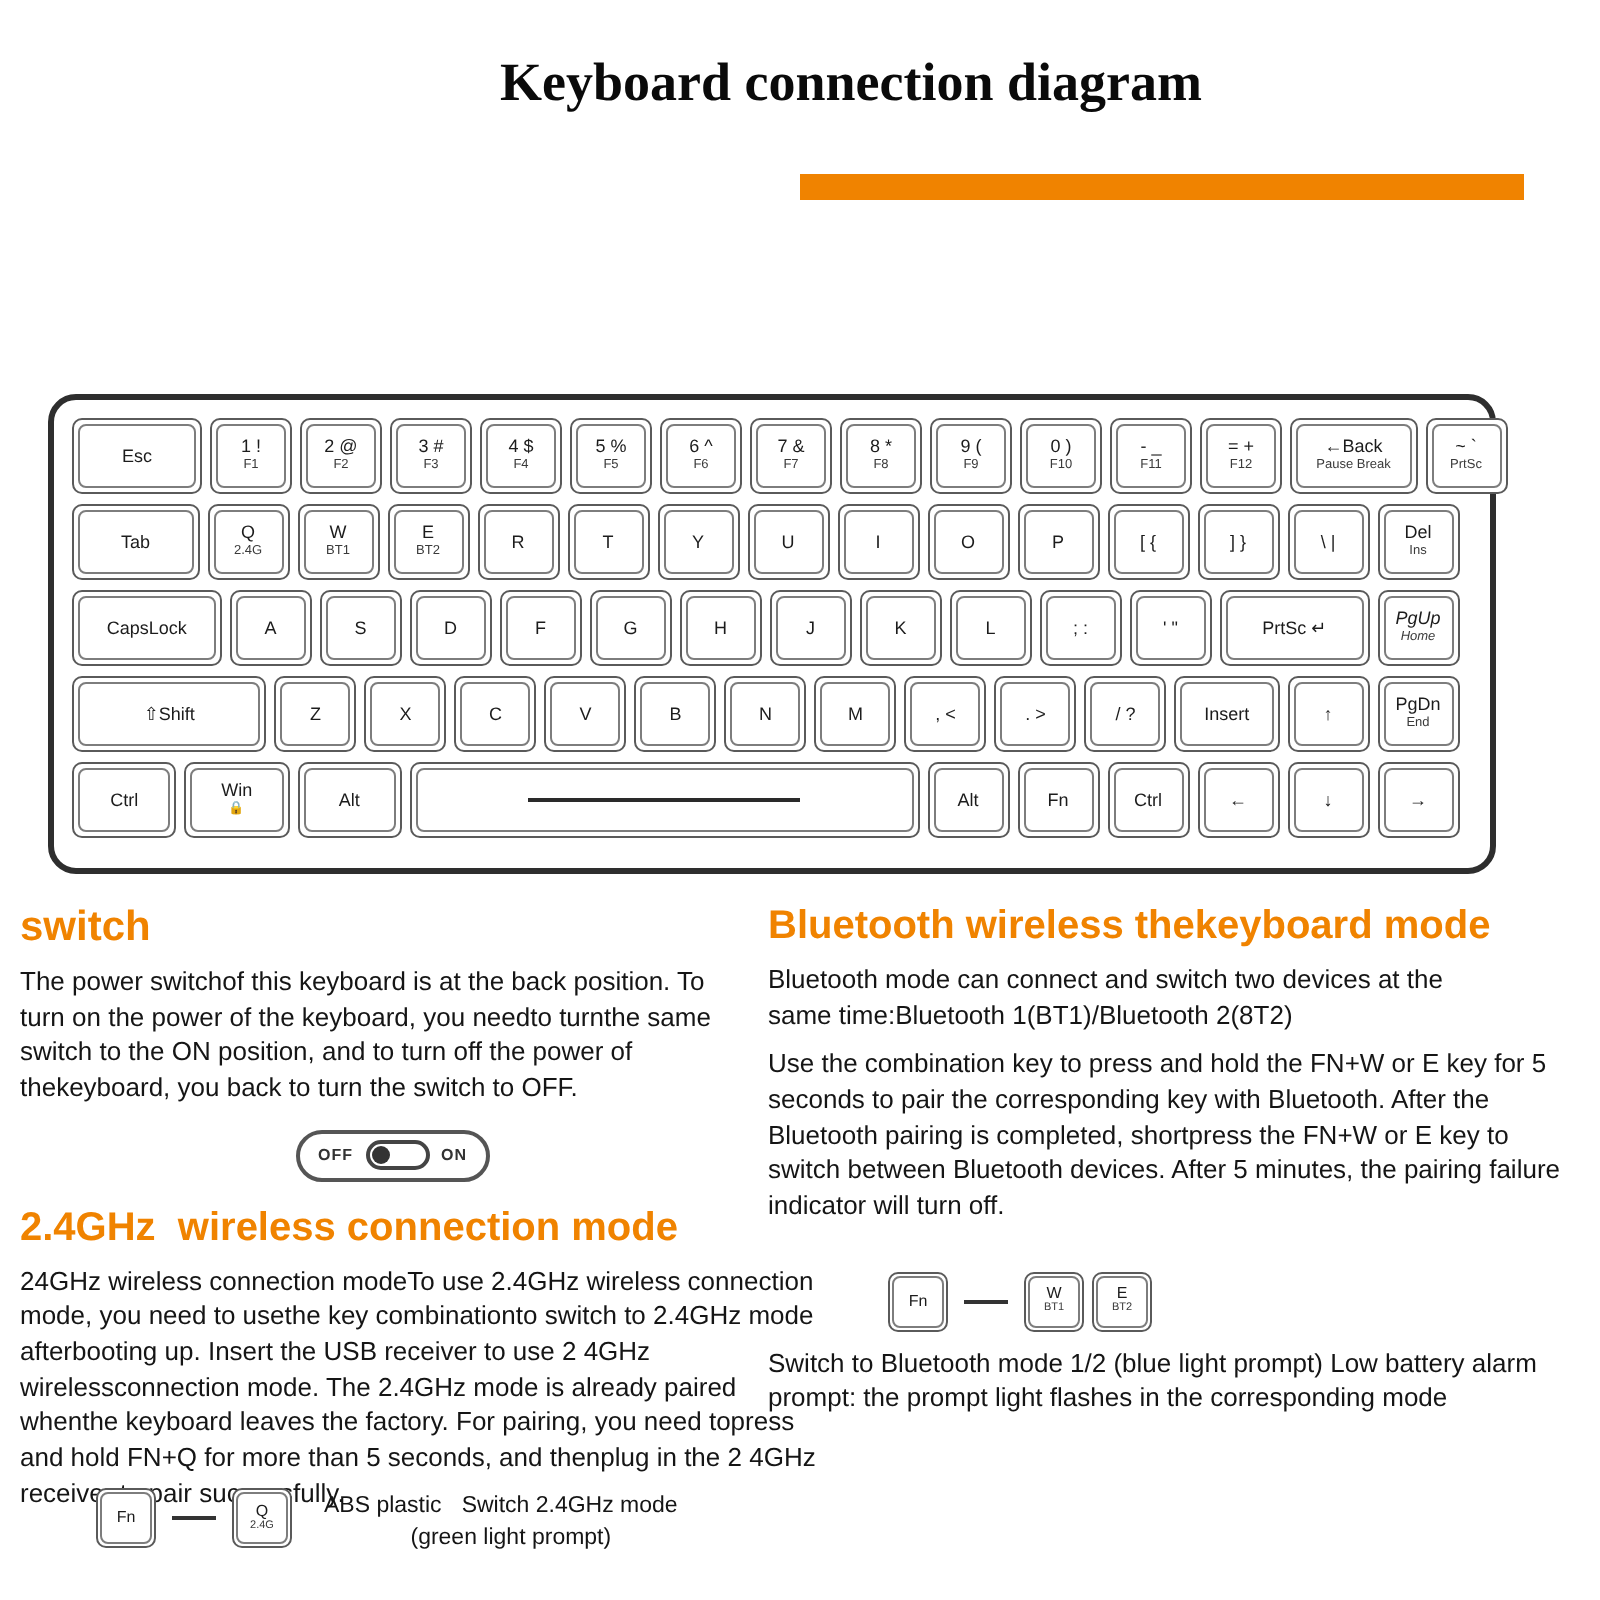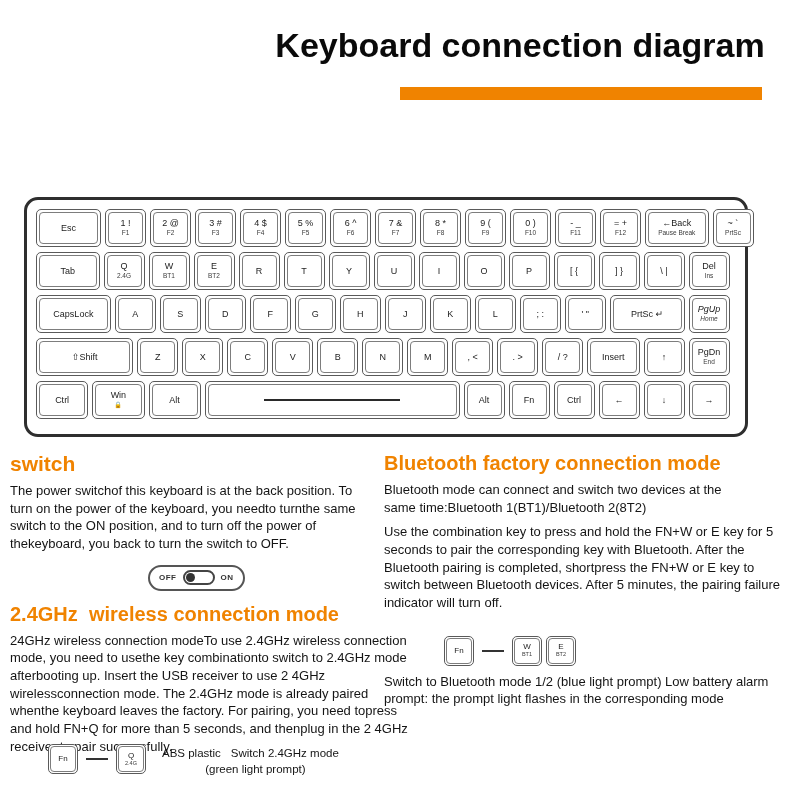--- a/index.html
+++ b/index.html
@@ -4,22 +4,23 @@
 <style>
   :root { --accent:#f08300; }
   html,body{margin:0;padding:0;}
   body{
     width:800px;height:800px;position:relative;overflow:hidden;
     background:#ffffff;color:#111;
     font-family:"Liberation Sans", sans-serif;
   }
   .page-title{
     position:absolute;left:250px;top:26px;width:540px;
-    text-align:center;font-size:34px;font-weight:bold;color:#0a0a0a;
+    font-size:27px;font-weight:bold;color:#0a0a0a;
     white-space:nowrap;
+    font-family:Liberation Serif, serif;
   }
   .accent-bar{
     position:absolute;left:400px;top:87px;width:362px;height:13px;
     background:var(--accent);
   }
   
   .keyboard{
     position:absolute;left:24px;top:197px;width:724px;height:240px;
     border:3px solid #2e2e2e;border-radius:14px;box-sizing:border-box;
     padding:9px 7px;background:#fff;
@@ -488,21 +489,21 @@
     </div>
   <div class="ghz-caption">
     <div class="line1">
       <span>ABS plastic</span><span>Switch 2.4GHz mode</span>
     </div>
     <div class="line2">(green light prompt)</div>
   </div>
 </div>
 
 <div class="col-right">
-  <h2 class="orange smaller">Bluetooth factory connection mode</h2>
+  <h2 class="orange smaller">Bluetooth wireless thekeyboard mode</h2>
   <p class="body bt-p1">Bluetooth mode can connect and switch two devices at the same time:Bluetooth 1(BT1)/Bluetooth 2(8T2)</p>
   <p class="body">Use the combination key to press and hold the FN+W or E key for 5 seconds to pair the corresponding key with Bluetooth. After the Bluetooth pairing is completed, shortpress the FN+W or E key to switch between Bluetooth devices. After 5 minutes, the pairing failure indicator will turn off.</p>
   <div class="combo bt-combo" id="bt-combo-keys">
       <div class="key mini">
         <div class="key-in">
           <div class="key-main">Fn</div>
         </div>
       </div>
       <div class="combo-dash"></div>
       <div class="key mini">

